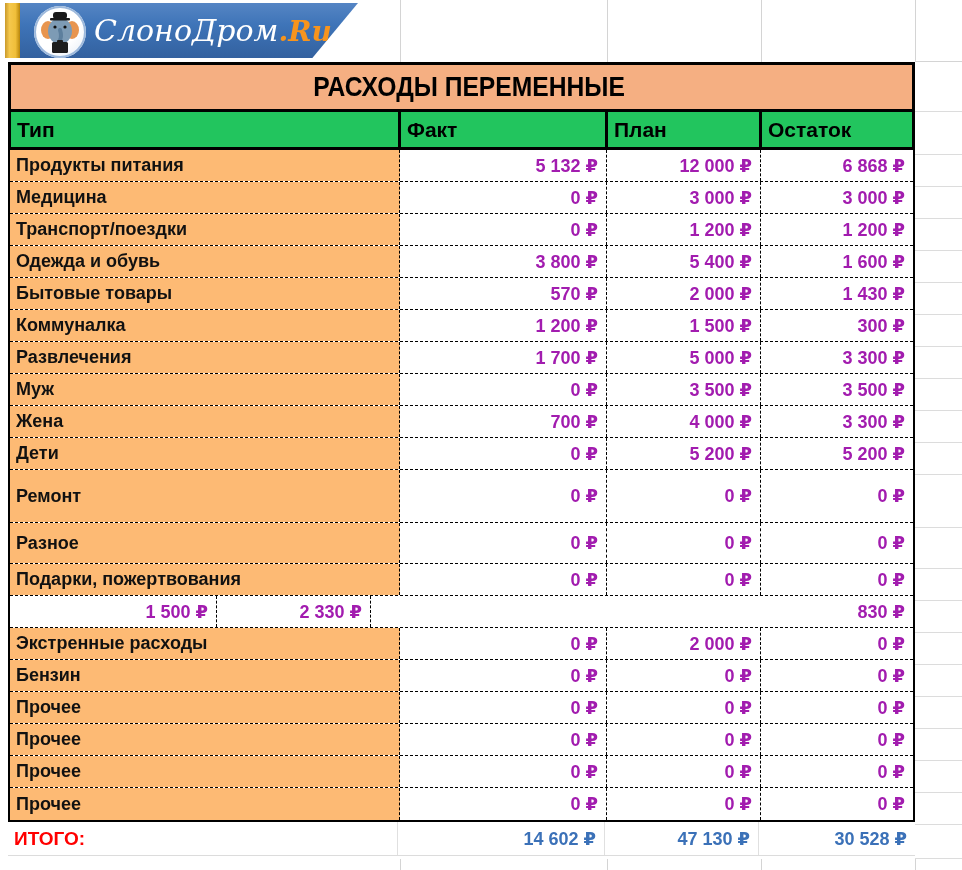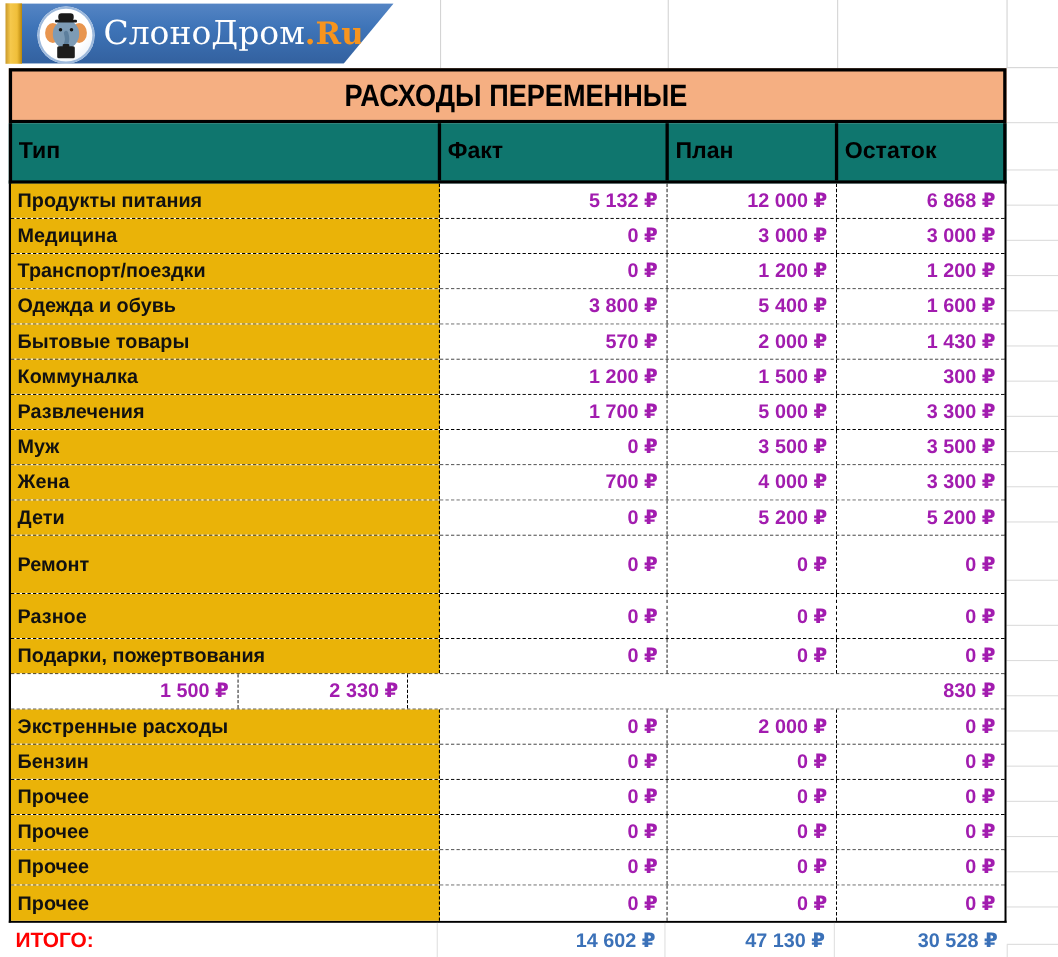--- a/index.html
+++ b/index.html
@@ -26,45 +26,45 @@
     background:linear-gradient(180deg,#5585c4 0%,#3e74b8 40%,#33619f 100%);
     clip-path:polygon(0 0, 100% 0, 86.5% 100%, 0 100%);
     display:flex; align-items:center;
   }
   .logo-circle {
     width:52px; height:52px; margin-left:14px; margin-top:2px; flex:0 0 auto;
     background:radial-gradient(circle at 35% 30%, #ffffff 55%, #dfe9f4 100%);
     border-radius:50%; display:flex; align-items:center; justify-content:center;
     box-shadow:0 0 0 2px #9db9dc inset;
   }
-  .brand { margin-left:8px; white-space:nowrap; }
+  .brand { margin-left:8px; white-space:nowrap; font-style:italic; }
   .brand-name { font-family:"DejaVu Serif","Liberation Serif",serif; font-size:30px; color:#ffffff; }
   .brand-tld  { font-family:"DejaVu Serif","Liberation Serif",serif; font-size:28px; font-weight:bold; color:#f7941d; }
 
   
   .xtable { position:absolute; left:8px; top:62px; width:907px; }
   .title-row {
     height:50px; background:#f5af82; border:3px solid #000;
     display:flex; align-items:center; justify-content:center;padding-left:16px;
   }
   .title-text { font-size:28px; font-weight:bold; color:#000; display:inline-block; transform:scaleX(0.88); letter-spacing:0px; }
 
-  .header-row { display:flex; height:55px; background:#0f766e; border-left:3px solid #000; border-right:3px solid #000; border-bottom:3px solid #000; }
+  .header-row { display:flex; height:38px; background:#22c55e; border-left:3px solid #000; border-right:3px solid #000; border-bottom:3px solid #000; }
   .hcell { display:flex; align-items:center; padding-left:6px; font-size:21px; font-weight:bold; border-right:3px solid #000; }
   .hcell:last-child { border-right:none; }
 
   .c1 { width:390px; } .c2 { width:207px; } .c3 { width:154px; } .c4 { flex:1; }
 
   .tbody { border-left:2px solid #000; border-right:2px solid #000; border-bottom:2px solid #000; }
   .data-row { display:flex; height:32px; border-bottom:1.5px dashed #000; }
   .data-row:nth-child(11) { height:53px; }
   .data-row:nth-child(12) { height:41px; }
   .data-row:last-child { border-bottom:none; }
   .cell { display:flex; align-items:center; overflow:hidden; }
-  .label-cell { background:#eab308; padding-left:6px; font-size:18px; font-weight:bold; color:#111; border-right:1.6px dashed #000; }
+  .label-cell { background:#fdba74; padding-left:6px; font-size:18px; font-weight:bold; color:#111; border-right:1.6px dashed #000; }
   .value-cell { justify-content:flex-end; padding-right:8px; font-size:18px; font-weight:bold; color:#a21caf; border-right:1.6px dashed #000; background:#fff; }
   .cell.c4 { border-right:none; }
 
   .total-row { display:flex; height:34px; background:#fff; border-bottom:1px solid #dcdcdc; }
   .total-row .cell { border-right:1px solid #e0e0e0; }
   .total-row .cell:last-child { border-right:none; }
   .total-label { padding-left:6px; font-size:19px; font-weight:bold; color:#ff0000; }
   .total-val { justify-content:flex-end; padding-right:8px; font-size:18px; font-weight:bold; color:#3b71b8; }
 </style>
 </head>

